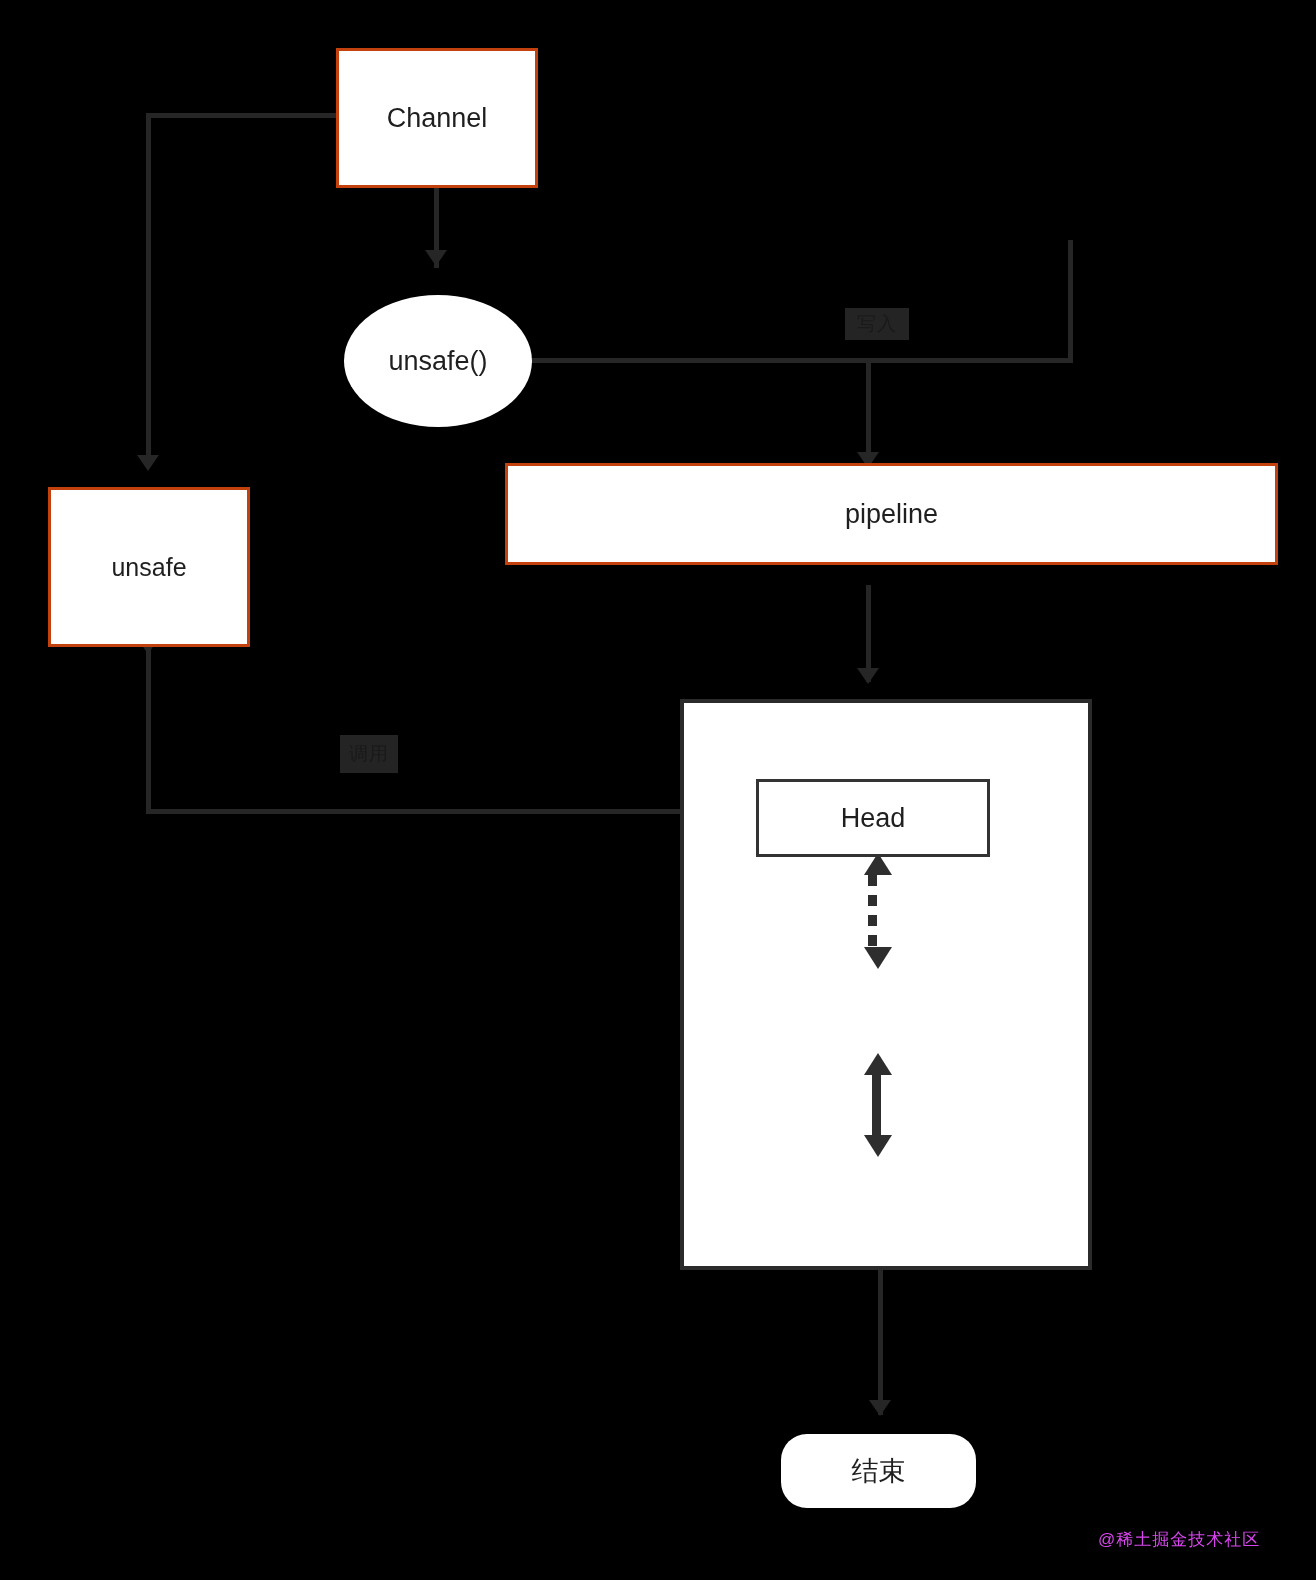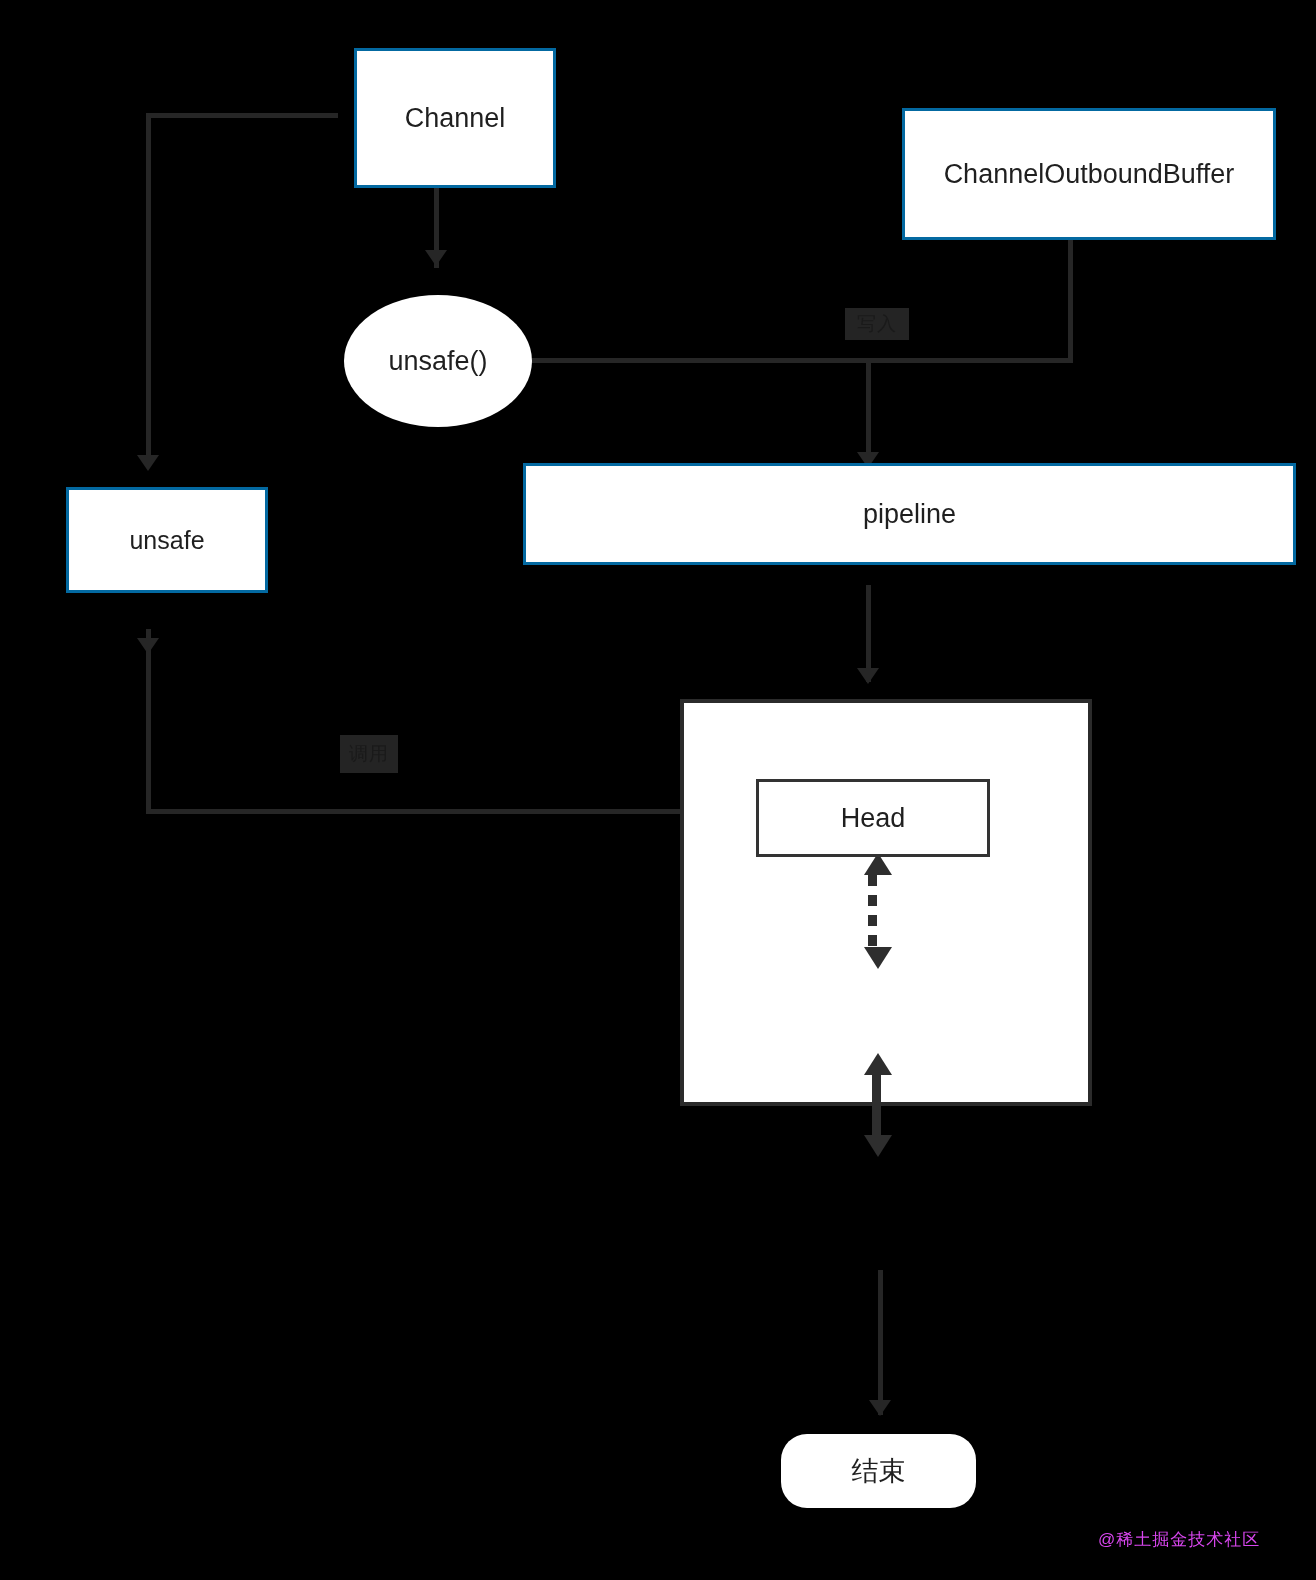--- a/index.html
+++ b/index.html
@@ -22,22 +22,21 @@
     box-sizing: border-box;
     display: flex;
     align-items: center;
     justify-content: center;
     background: #ffffff;
     color: #1f1f1f;
     text-align: center;
     line-height: 1.2;
   }
   .rect {
-    border: 3px solid #0369a1;
-    margin-left: 18px;
+    border: 3px solid #c2410c;
   }
   .rect-thin {
     border: 3px solid #333333;
   }
   .ellipse {
     border-radius: 50%;
     border: 0 none;
   }
   .rounded {
     border-radius: 26px;
@@ -128,37 +127,34 @@
   <div class="seg seg-v" style="left:146px; top:629px; height:184px;"></div>
   <div class="seg seg-h" style="left:146px; top:809px; width:610px;"></div>
 
   <div class="seg seg-v" style="left:878px; top:1270px; height:145px;"></div>
   <div class="arrow-down" style="left:869px; top:1400px;"></div>
 
   <div class="node rect lbl-26" style="left:336px; top:48px; width:202px; height:140px;">
     <span>Channel</span>
   </div>
 
-  <div class="node rect lbl-26" style="left:884px; top:108px; width:374px; height:132px;">
-    <span>ChannelOutboundBuffer</span>
-  </div>
 
   <div class="node ellipse lbl-26" style="left:344px; top:295px; width:188px; height:132px;">
     <span>unsafe()</span>
   </div>
 
-  <div class="node rect lbl-24" style="left:48px; top:487px; width:202px; height:106px;">
+  <div class="node rect lbl-24" style="left:48px; top:487px; width:202px; height:160px;">
     <span>unsafe</span>
   </div>
 
   <div class="node rect lbl-26" style="left:505px; top:463px; width:773px; height:102px;">
     <span>pipeline</span>
   </div>
 
-  <div class="container-box" style="position:absolute; left:680px; top:699px; width:412px; height:407px; box-sizing:border-box;">
+  <div class="container-box" style="position:absolute; left:680px; top:699px; width:412px; height:571px; box-sizing:border-box;">
 
     <div class="arrow-inner-up" style="left:180px; top:150px;"></div>
     <div class="dash-col" style="left:184px; top:172px; height:72px;"></div>
     <div class="arrow-inner-down" style="left:180px; top:244px;"></div>
 
     <div class="arrow-inner-up" style="left:180px; top:350px;"></div>
     <div class="seg-inner" style="left:188px; top:370px; width:9px; height:66px;"></div>
     <div class="arrow-inner-down" style="left:180px; top:432px;"></div>
 
     <div class="node rect-thin lbl-26" style="left:72px; top:76px; width:234px; height:78px;">

